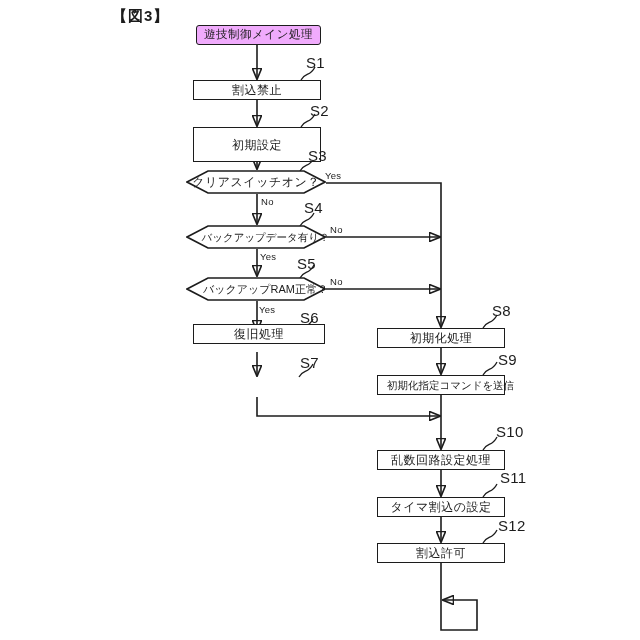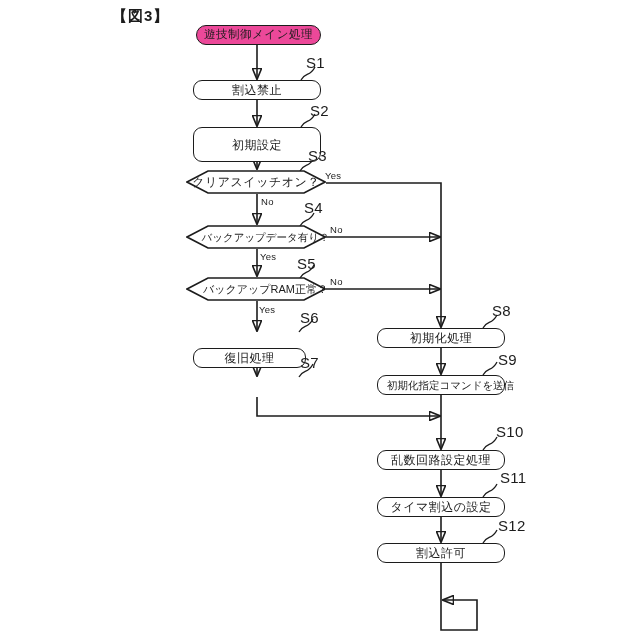--- a/index.html
+++ b/index.html
@@ -7,27 +7,27 @@
     position:relative;width:640px;height:640px;background:#ffffff;overflow:hidden;
     font-family:"Liberation Sans","DejaVu Sans",sans-serif;color:#1c1c1c;
   }
   .figure-label{
     position:absolute;left:112px;top:7px;font-size:15px;font-weight:600;letter-spacing:1px;
   }
   svg.wires{position:absolute;left:0;top:0;width:640px;height:640px;}
   svg.wires path, svg.wires polyline{fill:none;stroke:#1c1c1c;stroke-width:1.6px;}
   svg.wires path.leader{stroke-width:1.3px;}
 
-  .node{position:absolute;display:flex;align-items:center;justify-content:center;box-sizing:border-box;border-radius:9px;}
+  .node{position:absolute;display:flex;align-items:center;justify-content:center;box-sizing:border-box;}
   .node .node-label{
     position:relative;z-index:2;font-size:12px;letter-spacing:0.5px;white-space:nowrap;line-height:1;
   }
   .node .node-label.tight{font-size:10.5px;letter-spacing:0px;padding-left:19px;}
   .rect{border:1.7px solid #1c1c1c;background:#ffffff;}
-  .oval{border:1.7px solid #1c1c1c;background:#ec4899;border-radius:10px;}
+  .oval{border:1.7px solid #1c1c1c;background:#f0abfc;border-radius:3px;}
   .hex{background:transparent;}
   .hex svg.hex-shape{position:absolute;left:0;top:0;width:100%;height:100%;}
   .hex svg.hex-shape polygon{fill:#ffffff;stroke:#1c1c1c;stroke-width:1.7px;vector-effect:non-scaling-stroke;}
 
   .step-id{
     position:absolute;font-size:15px;letter-spacing:0.3px;line-height:1;
   }
   .edge-label{
     position:absolute;font-size:9.5px;letter-spacing:0.3px;line-height:1;
   }
@@ -103,21 +103,21 @@
     <span class="node-label tight">バックアップデータ有り？</span>
   </div>
 
   <div class="node hex" style="left:186px;top:277px;width:140px;height:24px">
     <svg class="hex-shape" viewBox="0 0 140 24" preserveAspectRatio="none">
       <polygon points="1,12 22,1 118,1 139,12 118,23 22,23"></polygon>
     </svg>
     <span class="node-label tight" style="font-size:11px">バックアップRAM正常？</span>
   </div>
 
-  <div class="node rect" style="left:193px;top:348px;width:113px;height:20px">
+  <div class="node rect" style="left:193px;top:324px;width:132px;height:20px">
     <span class="node-label">復旧処理</span>
   </div>
 
 
   <div class="node rect" style="left:377px;top:328px;width:128px;height:20px">
     <span class="node-label">初期化処理</span>
   </div>
 
   <div class="node rect" style="left:377px;top:375px;width:128px;height:20px">
     <span class="node-label tight">初期化指定コマンドを送信</span>

